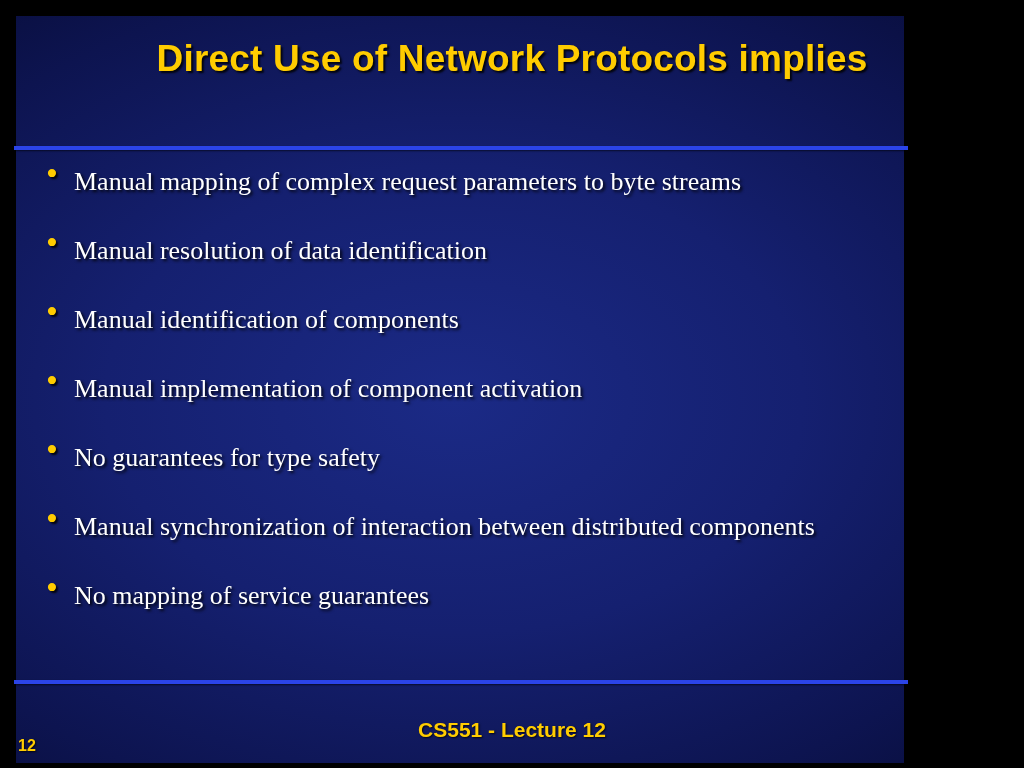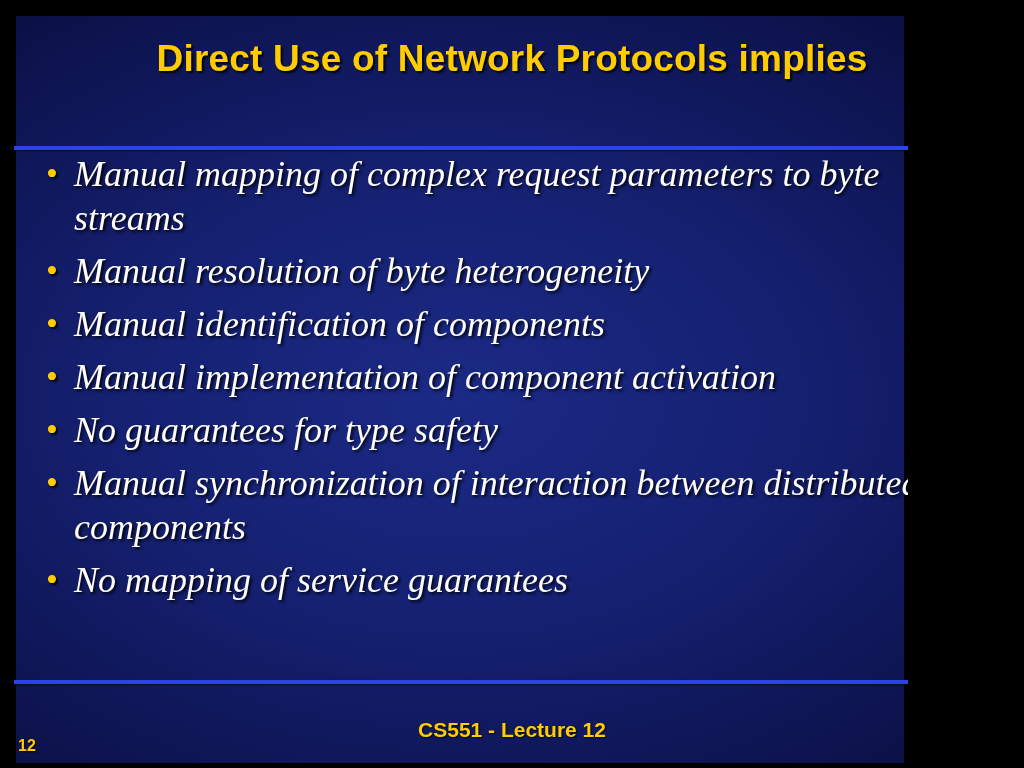--- a/index.html
+++ b/index.html
@@ -91,25 +91,24 @@
     color: #ffcc00;
     font-size: 34px;
     line-height: 44px;
     text-align: center;
     text-shadow: 2px 2px 2px rgba(0,0,0,0.85);
   }
   .bullet .text {
     flex: 1 1 auto;
     color: #ffffff;
     font-family: "Liberation Serif", serif;
-    font-size: 36px;
-    line-height: 44px;
+    font-size: 26px;
+    line-height: 60px;
     text-shadow: 2px 2px 3px rgba(0,0,0,0.9);
     max-width: 900px;
-    font-style: italic;
   }
 
   .footer {
     position: absolute;
     left: 0;
     top: 718px;
     width: 1024px;
     text-align: center;
     font-family: "Liberation Sans", sans-serif;
     font-size: 21px;
@@ -140,21 +139,21 @@
 
   <div class="rule rule-top"></div>
 
   <div class="bullets">
     <div class="bullet">
       <span class="dot">•</span>
       <span class="text">Manual mapping of complex request parameters to byte streams</span>
     </div>
     <div class="bullet">
       <span class="dot">•</span>
-      <span class="text">Manual resolution of byte heterogeneity</span>
+      <span class="text">Manual resolution of data identification</span>
     </div>
     <div class="bullet">
       <span class="dot">•</span>
       <span class="text">Manual identification of components</span>
     </div>
     <div class="bullet">
       <span class="dot">•</span>
       <span class="text">Manual implementation of component activation</span>
     </div>
     <div class="bullet">

